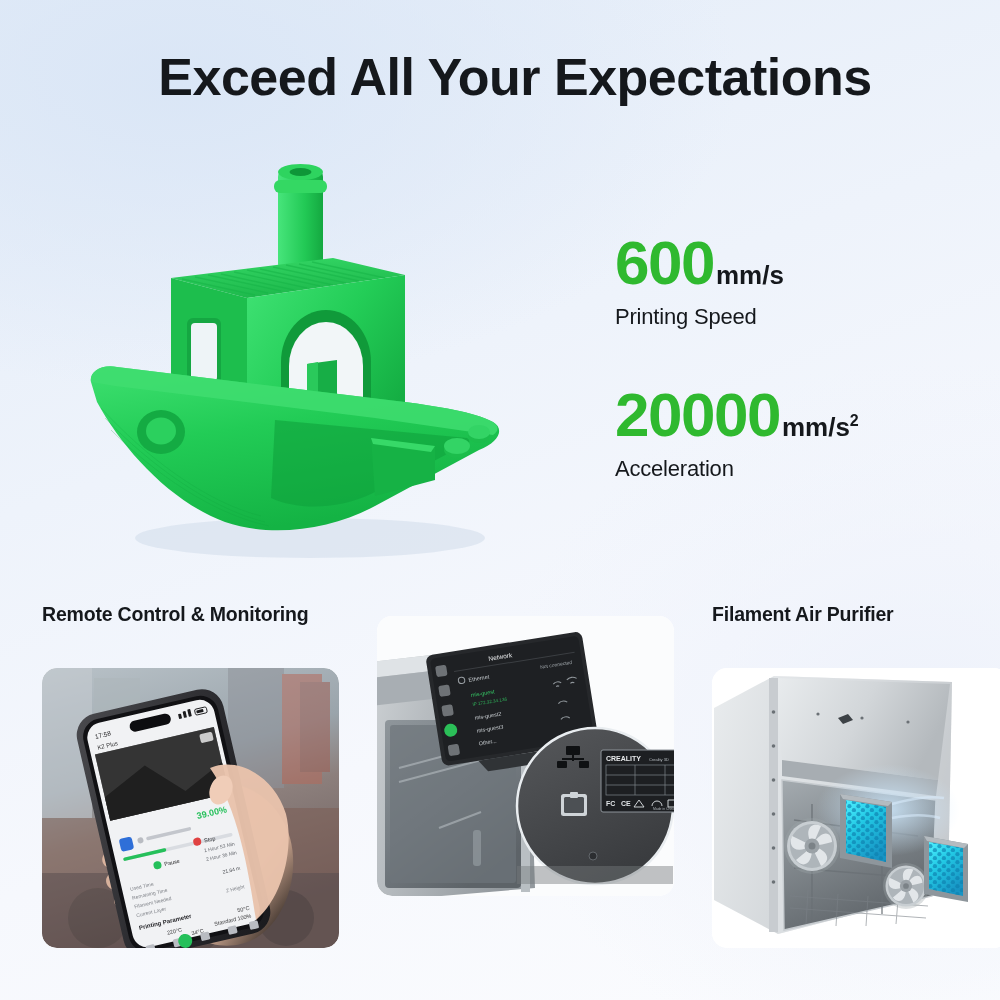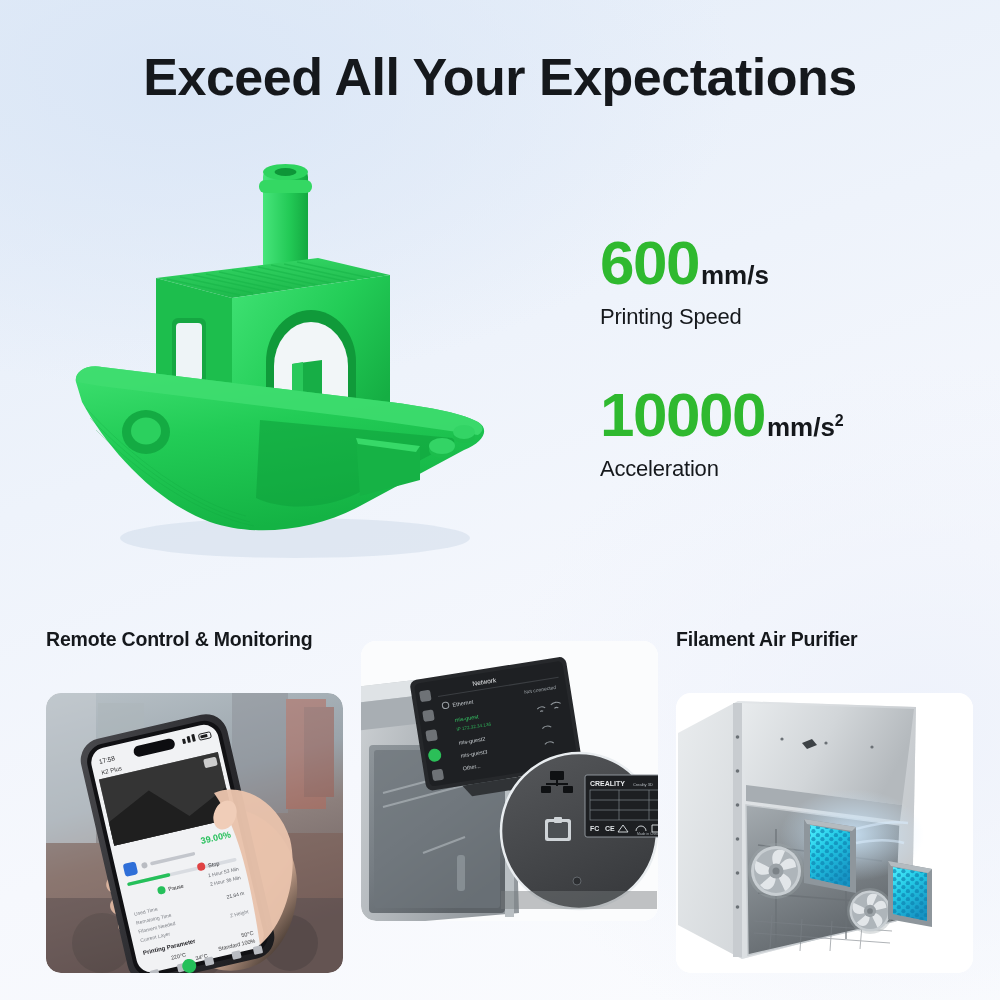--- a/index.html
+++ b/index.html
@@ -5,21 +5,21 @@
   * { margin:0; padding:0; box-sizing:border-box; }
   html, body { width:1000px; height:1000px; overflow:hidden; }
   body {
     font-family:"Liberation Sans", sans-serif;
     background:
       radial-gradient(ellipse 900px 500px at 18% 8%,  #dae6f6 0%, rgba(218,230,246,0) 62%),
       radial-gradient(ellipse 700px 600px at 92% 72%, #eef2fb 0%, rgba(238,242,251,0) 60%),
       linear-gradient(160deg, #e3ecf8 0%, #eef3fb 38%, #f6f8fd 66%, #fbfcfe 100%);
     -webkit-font-smoothing:antialiased;
   }
-  .stage { position:relative; width:845px; height:1000px; }
+  .stage { position:relative; width:845px; height:1000px;margin-left:15px; }
 
   
   .headline {
     position:absolute; left:0; top:47px; width:1000px;
     text-align:center; font-size:52px; font-weight:bold;
     letter-spacing:-0.5px; color:#15181c;
   }
 
   
   .hero { position:absolute; left:60px; top:150px; width:480px; height:420px; }
@@ -38,22 +38,22 @@
     margin-left:2px; line-height:1;text-align:center;
   }
   .spec-unit sup { font-size:16px; vertical-align:super; }
   .spec-label {
     font-size:22px; font-weight:normal; color:#15181c;
     margin-top:10px; letter-spacing:-0.2px;
   }
 
   
   .features {
-    position:absolute; left:27px; top:627px;
-    width:946px; display:flex; gap:18px;justify-content:flex-end;
+    position:absolute; left:27px; top:602px;
+    width:946px; display:flex; gap:38px;
   }
   .feature { width:297px; }
   .feature-title {
     font-size:19.5px; font-weight:bold; color:#15181c;
     line-height:1.32; min-height:52px; letter-spacing:-0.2px;
   }
   .feature-media {
     margin-top:14px; width:297px; height:280px;
     border-radius:15px; overflow:hidden; position:relative;
     background:#fff;
@@ -172,21 +172,21 @@
     <div class="spec">
       <div class="spec-row">
         <span class="spec-num">600</span>
         <span class="spec-unit"><span>mm/s</span></span>
       </div>
       <div class="spec-label">Printing Speed</div>
     </div>
 
     <div class="spec">
       <div class="spec-row">
-        <span class="spec-num">10000</span>
+        <span class="spec-num">20000</span>
         <span class="spec-unit"><span>mm/s</span><sup>2</sup></span>
       </div>
       <div class="spec-label">Acceleration</div>
     </div>
 
   </div>
 
   <div class="features">
 
     <div class="feature">

